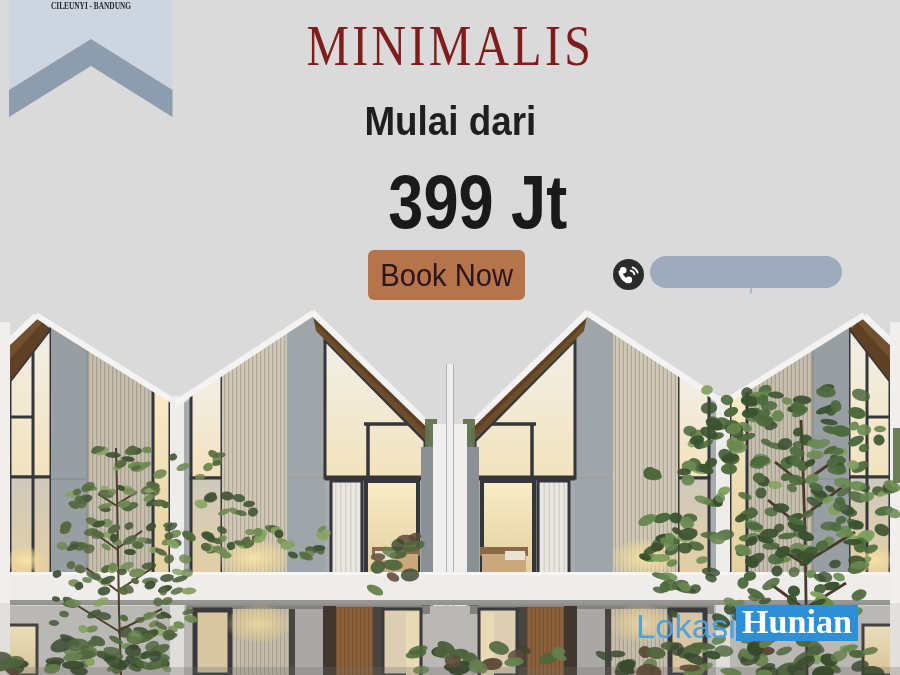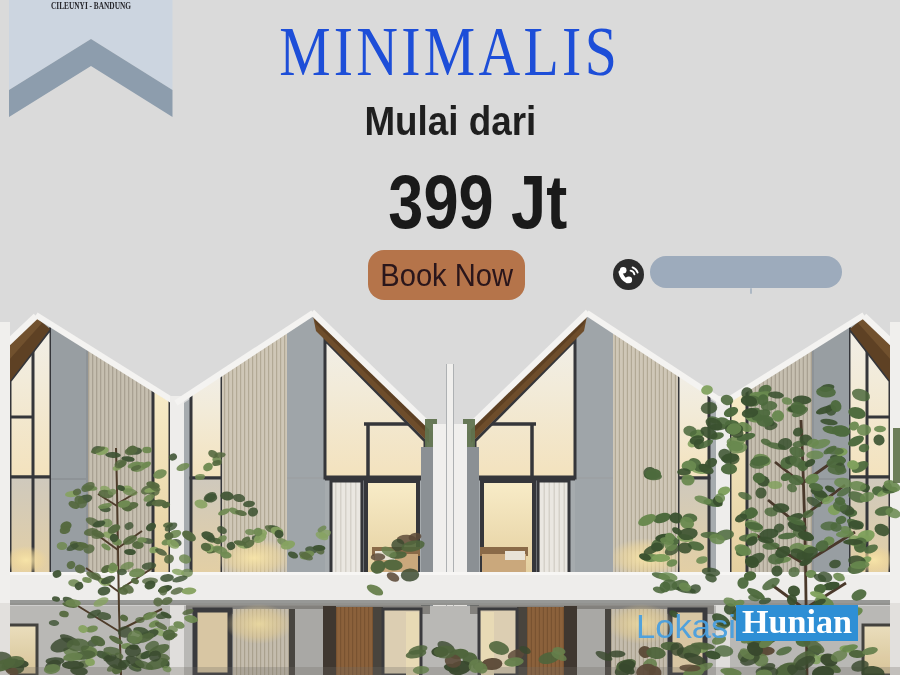--- a/index.html
+++ b/index.html
@@ -804,27 +804,27 @@
     <rect x="736" y="305" width="122" height="36" fill="#2e8fd5"></rect>
     <text x="742" y="333" font-family="Liberation Serif, serif" font-weight="bold" font-size="33" fill="#ffffff" textLength="110" lengthAdjust="spacingAndGlyphs">Hunian</text>
   </svg>
 
   <svg class="abs" style="left:0;top:0" width="190" height="125" viewBox="0 0 190 125">
     <polygon points="9,0 172.5,0 172.5,90 91,39 9,90" fill="#ccd5e0"></polygon>
     <polygon points="9,90 91,39 172.5,90 172.5,117 91,66 9,117" fill="#8d9dad"></polygon>
     <text x="91" y="8.5" text-anchor="middle" font-family="Liberation Serif, serif" font-weight="bold" font-size="9.5" fill="#26262b" textLength="80" lengthAdjust="spacingAndGlyphs">CILEUNYI - BANDUNG</text>
   </svg>
 
-  <div class="abs" style="left:0;top:12px;width:900px;text-align:center;font-family:'Liberation Serif',serif;font-size:70px;letter-spacing:4px;color:#1d4ed8;"><span style="display:inline-block;transform:scaleX(0.825);">MINIMALIS</span></div>
+  <div class="abs" style="left:0;top:12px;width:900px;text-align:center;font-family:'Liberation Serif',serif;font-size:58px;letter-spacing:4px;color:#7f1d1d;"><span style="display:inline-block;transform:scaleX(0.825);">MINIMALIS</span></div>
 
   <div class="abs" style="left:0;top:99px;width:900px;text-align:center;font-size:40px;color:#1f1f1f;font-weight:bold;"><span style="display:inline-block;transform:scaleX(0.92);">Mulai dari</span></div>
 
   <div class="abs" style="left:0;top:158px;width:900px;text-align:center;font-size:76px;font-weight:bold;color:#1a1a1a;margin-left:28px;"><span style="display:inline-block;transform:scaleX(0.83);">399 Jt</span></div>
 
-  <div class="abs" style="left:368px;top:250px;width:157px;height:50px;background:#b5744a;border-radius:16px;text-align:center;line-height:52px;font-size:31px;color:#2a161b;"><span style="display:inline-block;transform:scaleX(0.94);">Book Now</span></div>
+  <div class="abs" style="left:368px;top:250px;width:157px;height:50px;background:#b5744a;border-radius:6px;text-align:center;line-height:52px;font-size:31px;color:#2a161b;"><span style="display:inline-block;transform:scaleX(0.94);">Book Now</span></div>
 
   <svg class="abs" style="left:613px;top:259px" width="31" height="31" viewBox="0 0 31 31">
     <circle cx="15.5" cy="15.5" r="15.5" fill="#2b2b2b"></circle>
     <circle cx="10.2" cy="11.3" r="3.3" fill="#ffffff"></circle>
     <circle cx="15.8" cy="20.9" r="3.3" fill="#ffffff"></circle>
     <path d="M7.5,13.2 C8.3,17.3 11.2,20.7 14.2,22.2" stroke="#ffffff" stroke-width="4" fill="none" stroke-linecap="round"></path>
     <path d="M17.6,11.6 A4.6,4.6 0 0 1 21.4,15.4" stroke="#ffffff" stroke-width="1.9" fill="none" stroke-linecap="round"></path>
     <path d="M19.6,8.4 A8,8 0 0 1 24.6,13.5" stroke="#ffffff" stroke-width="1.9" fill="none" stroke-linecap="round"></path>
   </svg>
 

